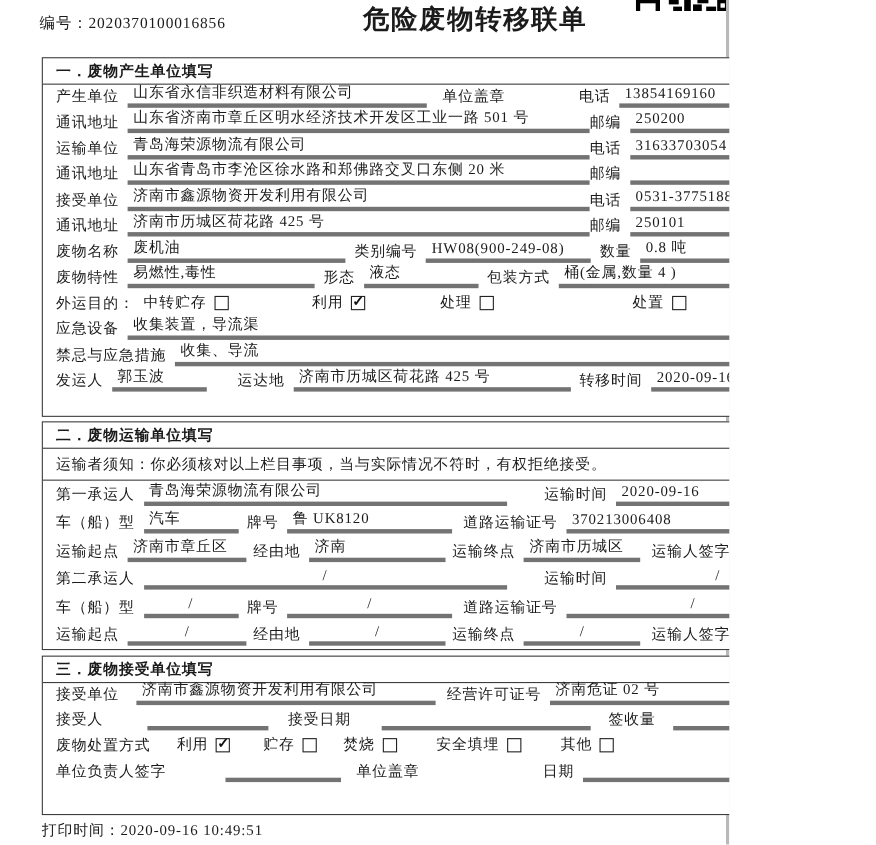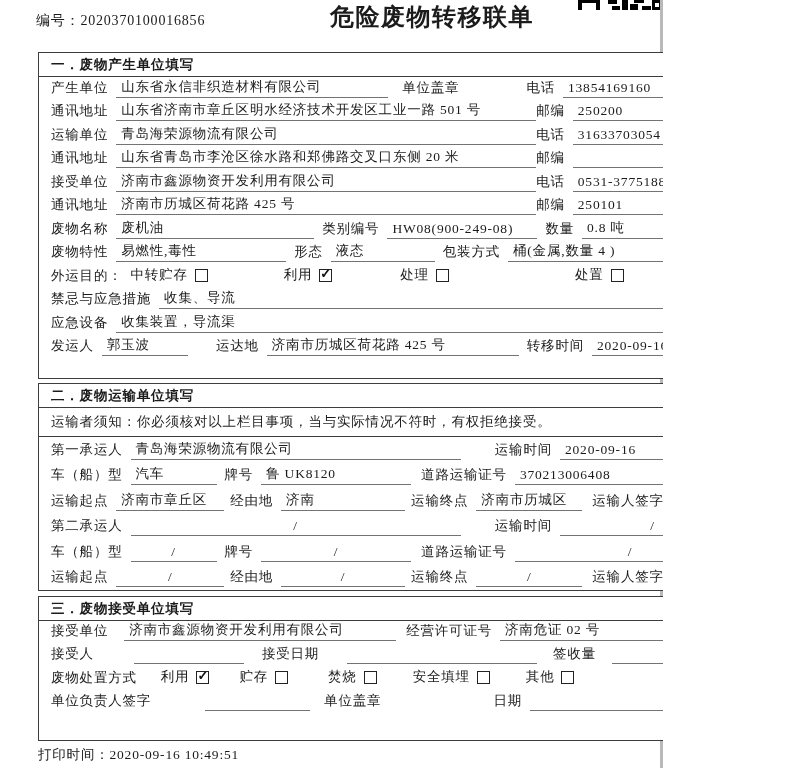--- a/index.html
+++ b/index.html
@@ -11,21 +11,21 @@
   .qr{position:absolute;left:578px;top:0;}
   .edge{position:absolute;right:0;top:0;width:3px;height:768px;background:#b9b9b9;}
   .box{position:absolute;left:38px;width:718px;border:1px solid #3d3d3d;background:#fff;box-sizing:border-box;}
   .box-title{border-bottom:1px solid #3d3d3d;font-weight:bold;padding:3px 12px 2px;white-space:nowrap;}
   .notice{border-bottom:1px solid #3d3d3d;padding:5px 12px 5px;white-space:nowrap;}
   .row{display:flex;align-items:flex-end;padding:0 10px 3px 12px;box-sizing:border-box;}
   .s1 .row{height:23.5px;}
   .s2 .row{height:25.5px;}
   .s3 .row{height:23.2px;}
   .lbl{white-space:nowrap;padding-bottom:1px;flex:none;}
-  .val{border-bottom:1px solid #737373;white-space:nowrap;overflow:hidden;
+  .val{border-bottom:4px solid #737373;white-space:nowrap;overflow:hidden;
        padding:0 2px 1px 5px;margin-left:8px;flex:none;box-sizing:border-box;min-height:16px;}
   .fill{flex:1 1 auto;}
   .sp{flex:1 1 auto;}
   .ctr{text-align:center;padding-left:2px;}
   .opt{display:flex;align-items:center;white-space:nowrap;padding-bottom:1px;}
   .cb{width:11px;height:11px;border:1px solid #222;margin-left:7px;position:relative;flex:none;background:#fff;}
   .cb.checked::after{content:"✓";position:absolute;left:0px;top:-4px;font-size:13px;font-weight:bold;letter-spacing:0;color:#111;}
   .print{position:absolute;left:38px;top:746px;font-size:13.5px;white-space:nowrap;}
 </style>
 </head>
@@ -134,27 +134,27 @@
         <span class="cb"></span>
       </span>
       <span class="opt" style="margin-left:126px;">
         <span class="lbl">处置</span>
         <span class="cb"></span>
       </span>
     </div>
 
 
     <div class="row">
+      <span class="lbl">应急设备</span>
+      <span class="val fill">收集装置，导流渠</span>
+    </div>
+
+    <div class="row">
       <span class="lbl">禁忌与应急措施</span>
       <span class="val fill">收集、导流</span>
-    </div>
-
-    <div class="row">
-      <span class="lbl">应急设备</span>
-      <span class="val fill">收集装置，导流渠</span>
     </div>
 
     <div class="row">
       <span class="lbl">发运人</span>
       <span class="val" style="width:86px;">郭玉波</span>
       <span class="lbl" style="margin-left:28px;">运达地</span>
       <span class="val" style="width:252px;">济南市历城区荷花路 425 号</span>
       <span class="lbl" style="margin-left:8px;">转移时间</span>
       <span class="val fill">2020-09-16</span>
     </div>
@@ -243,21 +243,21 @@
     <div class="row">
       <span class="lbl">废物处置方式</span>
       <span class="opt" style="margin-left:24px;">
         <span class="lbl">利用</span>
         <span class="cb checked"></span>
       </span>
       <span class="opt" style="margin-left:30px;">
         <span class="lbl">贮存</span>
         <span class="cb"></span>
       </span>
-      <span class="opt" style="margin-left:40px;">
+      <span class="opt" style="margin-left:24px;">
         <span class="lbl">焚烧</span>
         <span class="cb"></span>
       </span>
       <span class="opt" style="margin-left:36px;">
         <span class="lbl">安全填埋</span>
         <span class="cb"></span>
       </span>
       <span class="opt" style="margin-left:36px;text-align:right;">
         <span class="lbl">其他</span>
         <span class="cb"></span>

